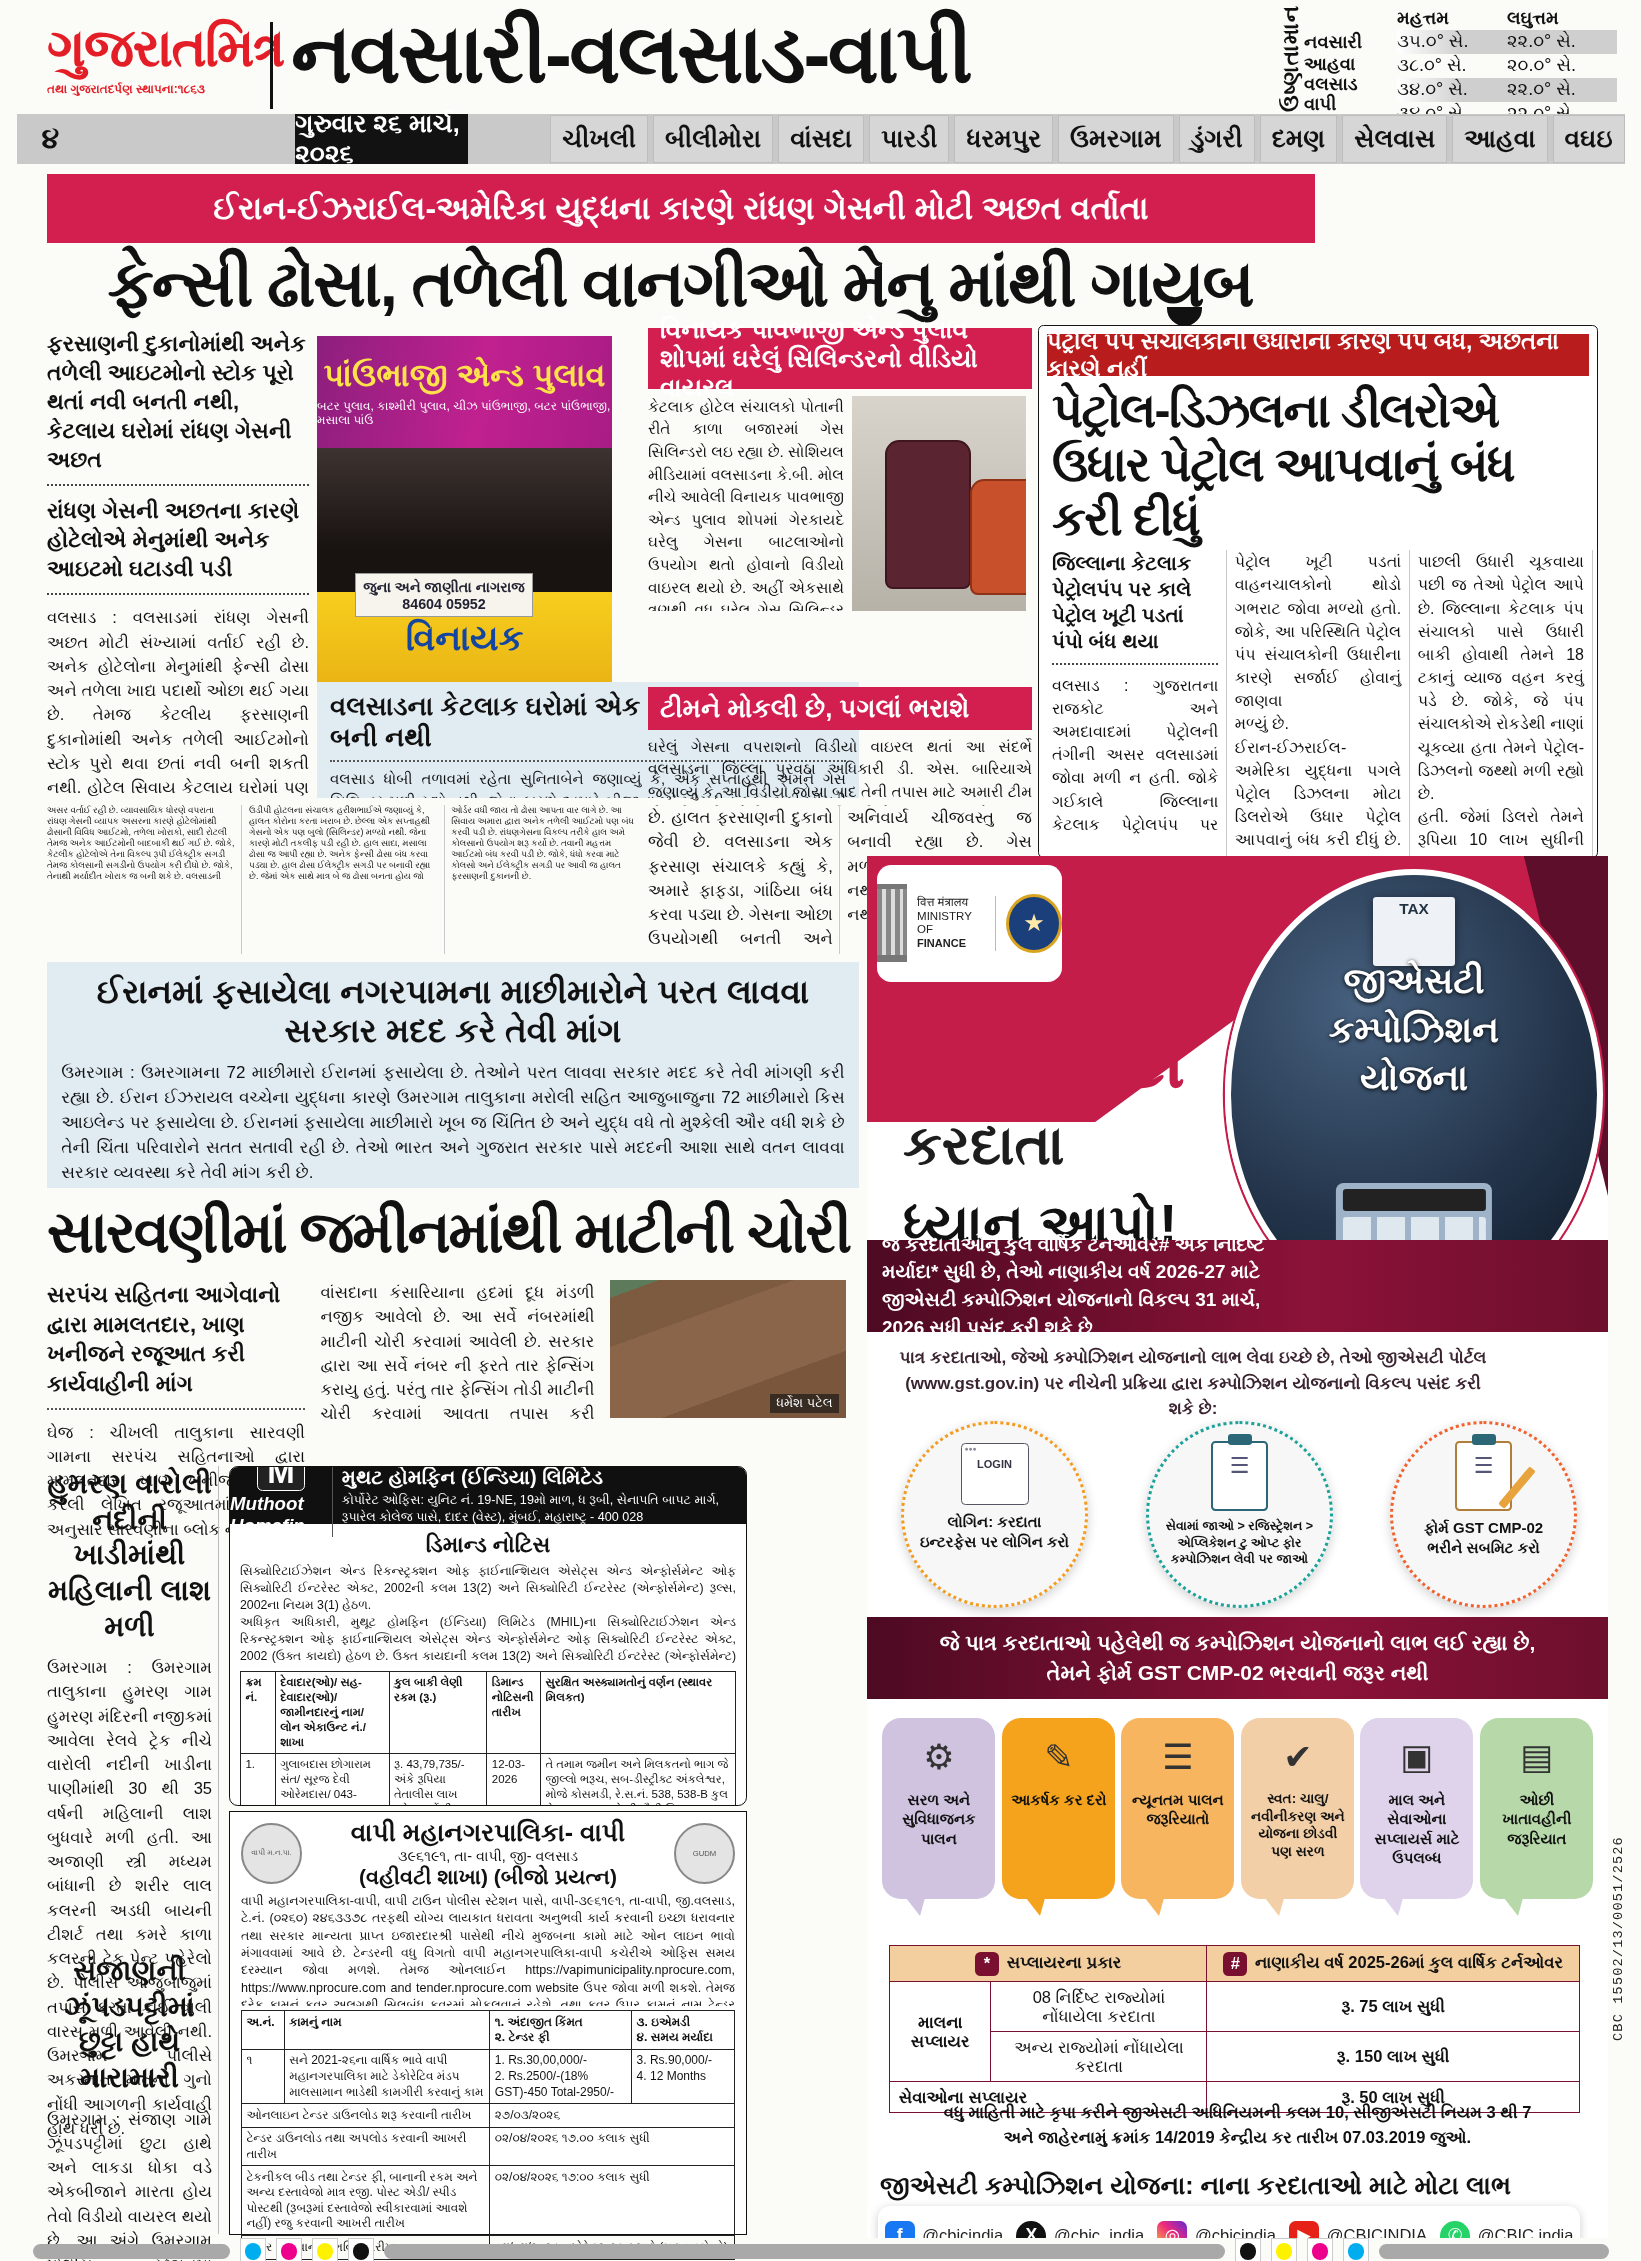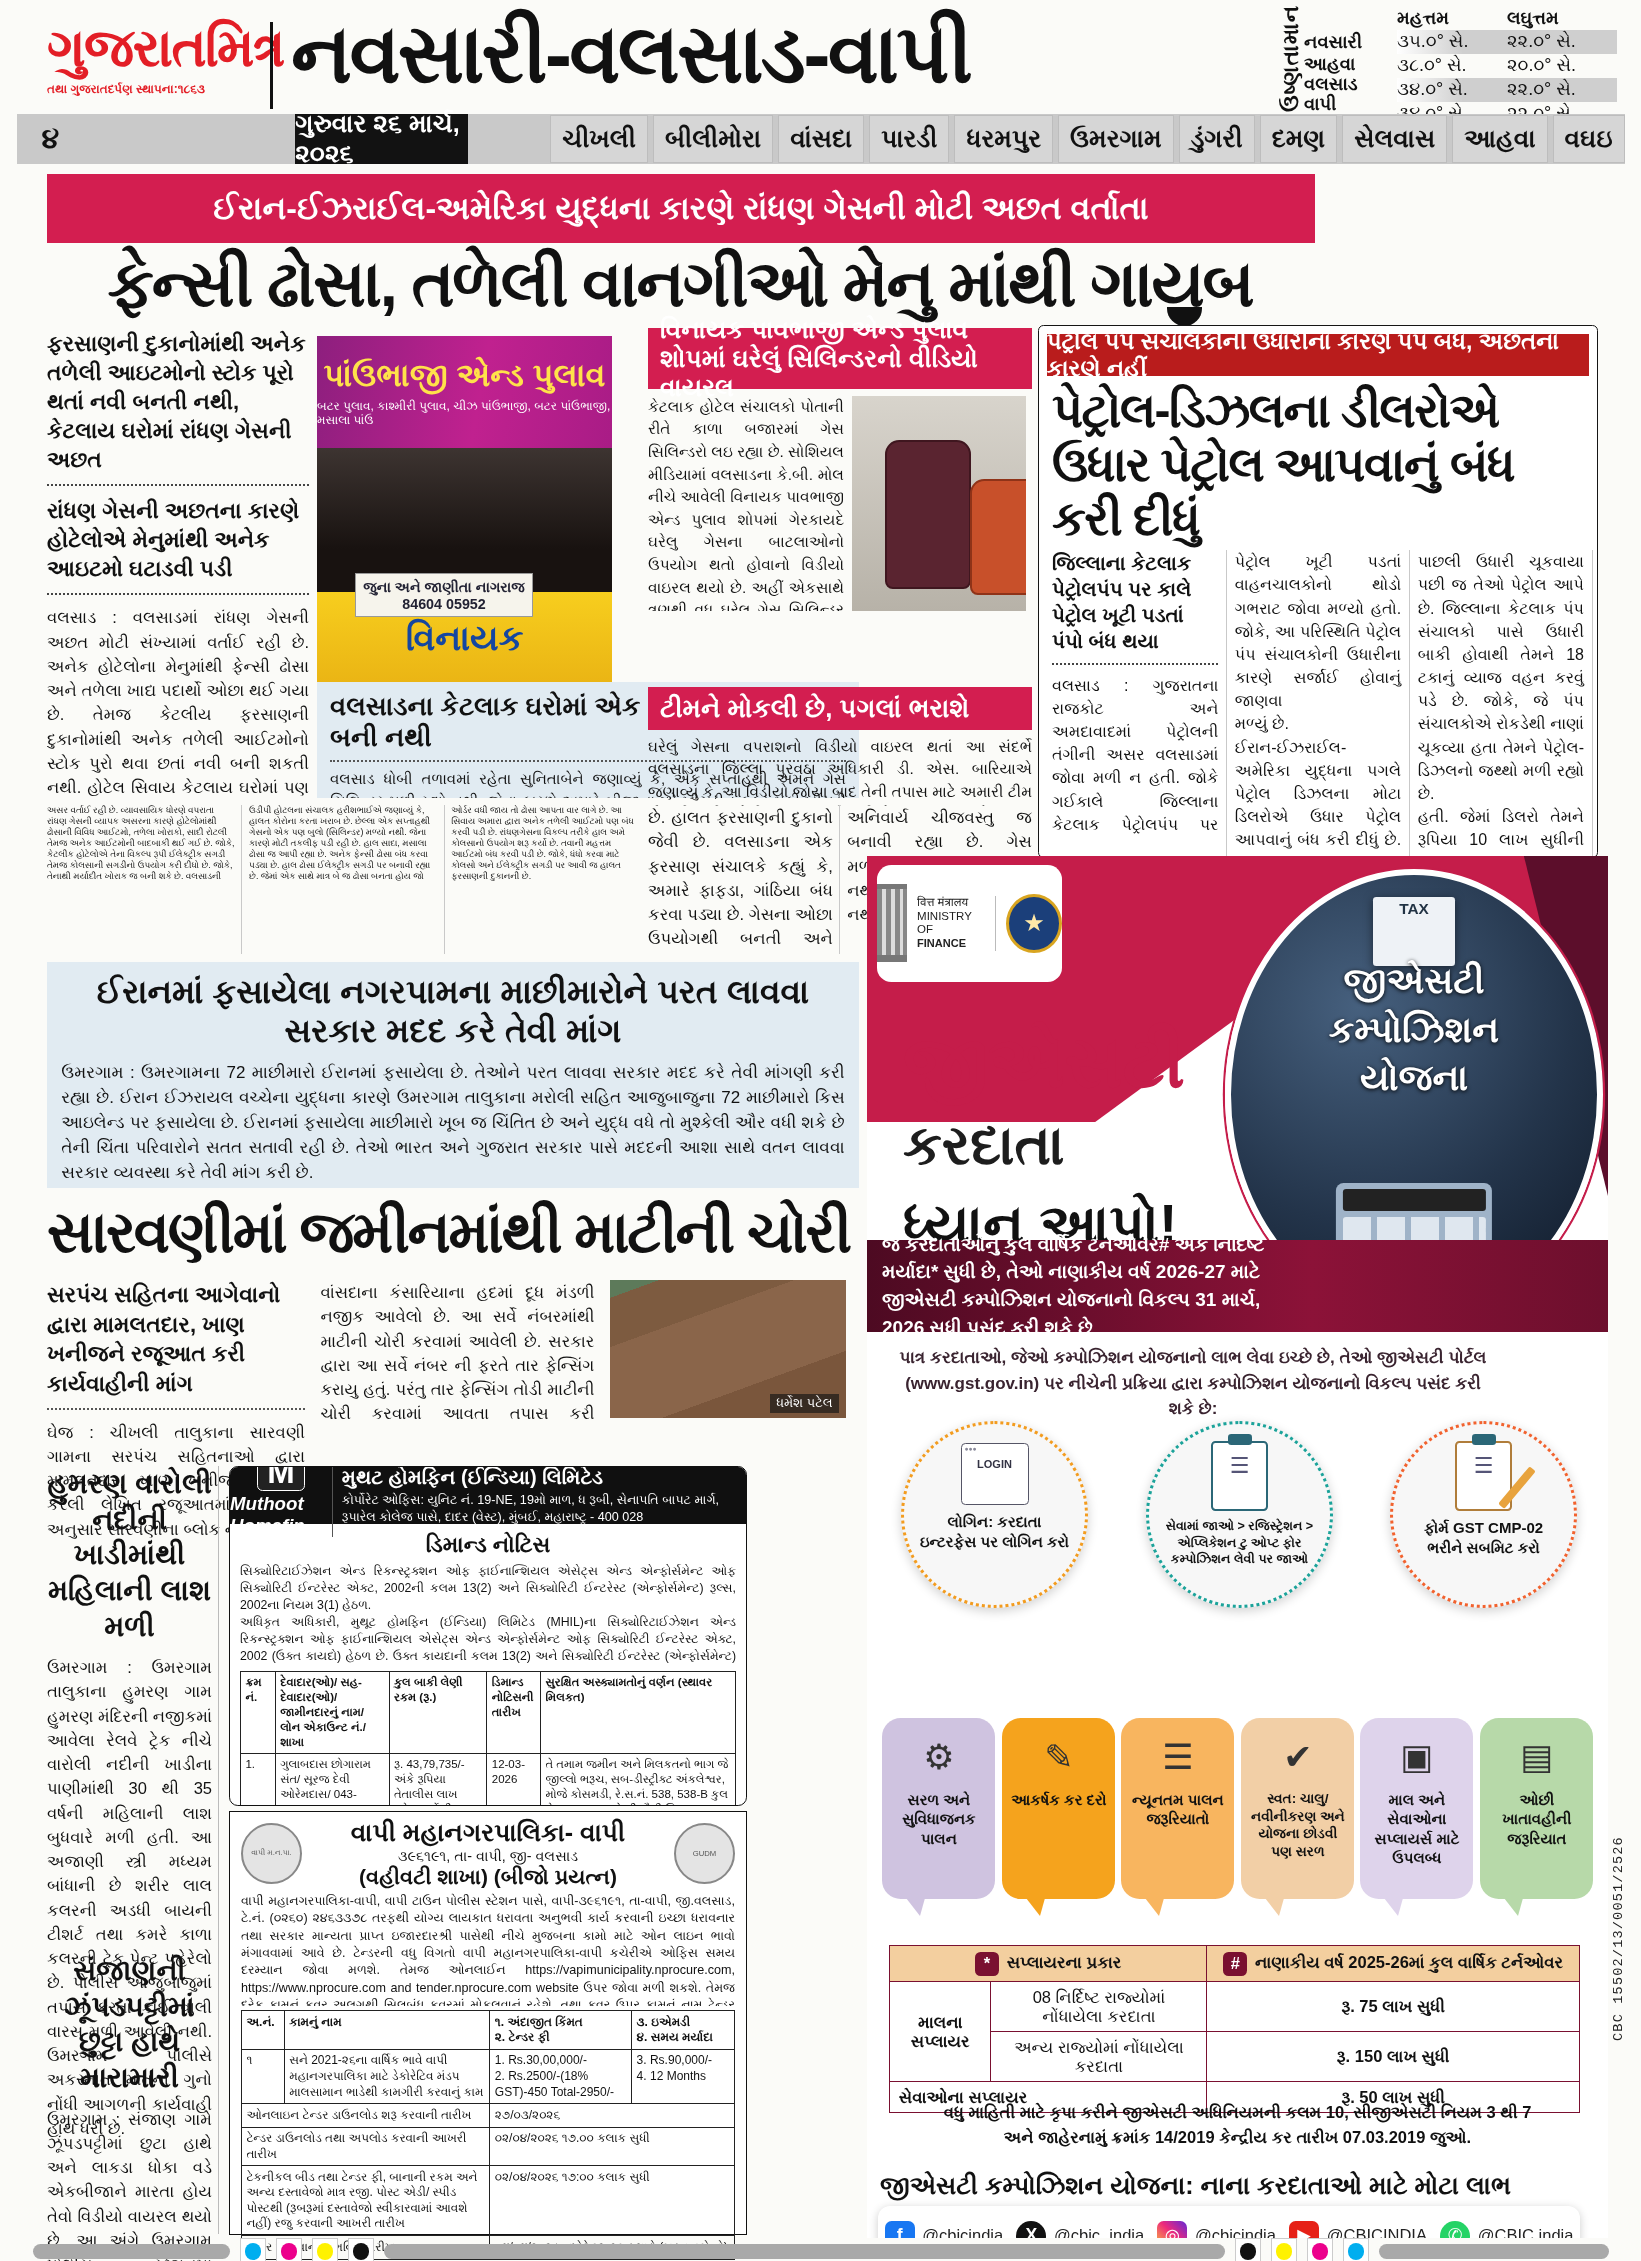--- a/index.html
+++ b/index.html
@@ -474,20 +474,24 @@
       <div class="clip"></div>
       <div class="cap" style="font-size:12.6px;">સેવામાં જાઓ &gt; રજિસ્ટ્રેશન &gt; એપ્લિકેશન ટુ ઓપ્ટ ફોર કમ્પોઝિશન લેવી પર જાઓ</div>
     </div>
     <div class="step s3" style="top:565px;left:523px;">
       <div class="clip" style="border-color:#b07d3a;">
           <div class="pencil"></div>
         </div>
       <div class="cap">ફોર્મ GST CMP-02 ભરીને સબમિટ કરો</div>
     </div>
 
+    <div class="gst-band" style="top:761px;height:82px;justify-content:center;">
+      <div class="btxt pre" style="text-align:center;font-size:21px;font-weight:800;">જે પાત્ર કરદાતાઓ પહેલેથી જ કમ્પોઝિશન યોજનાનો લાભ લઈ રહ્યા છે,
+તેમને ફોર્મ GST CMP-02 ભરવાની જરૂર નથી</div>
+    </div>
 
     <div style="position:absolute;top:862px;left:15.4px;width:710px;height:208px;">
       <div class="bubble" style="left:0;--c:#cfc3e0;background:#cfc3e0;">
         <div class="bico">⚙</div>
         <div class="blab">સરળ અને સુવિધાજનક પાલન</div>
       </div>
       <div class="bubble" style="left:120px;--c:#f5a31d;background:#f5a31d;">
         <div class="bico">✎</div>
         <div class="blab">આકર્ષક કર દરો</div>
       </div>

